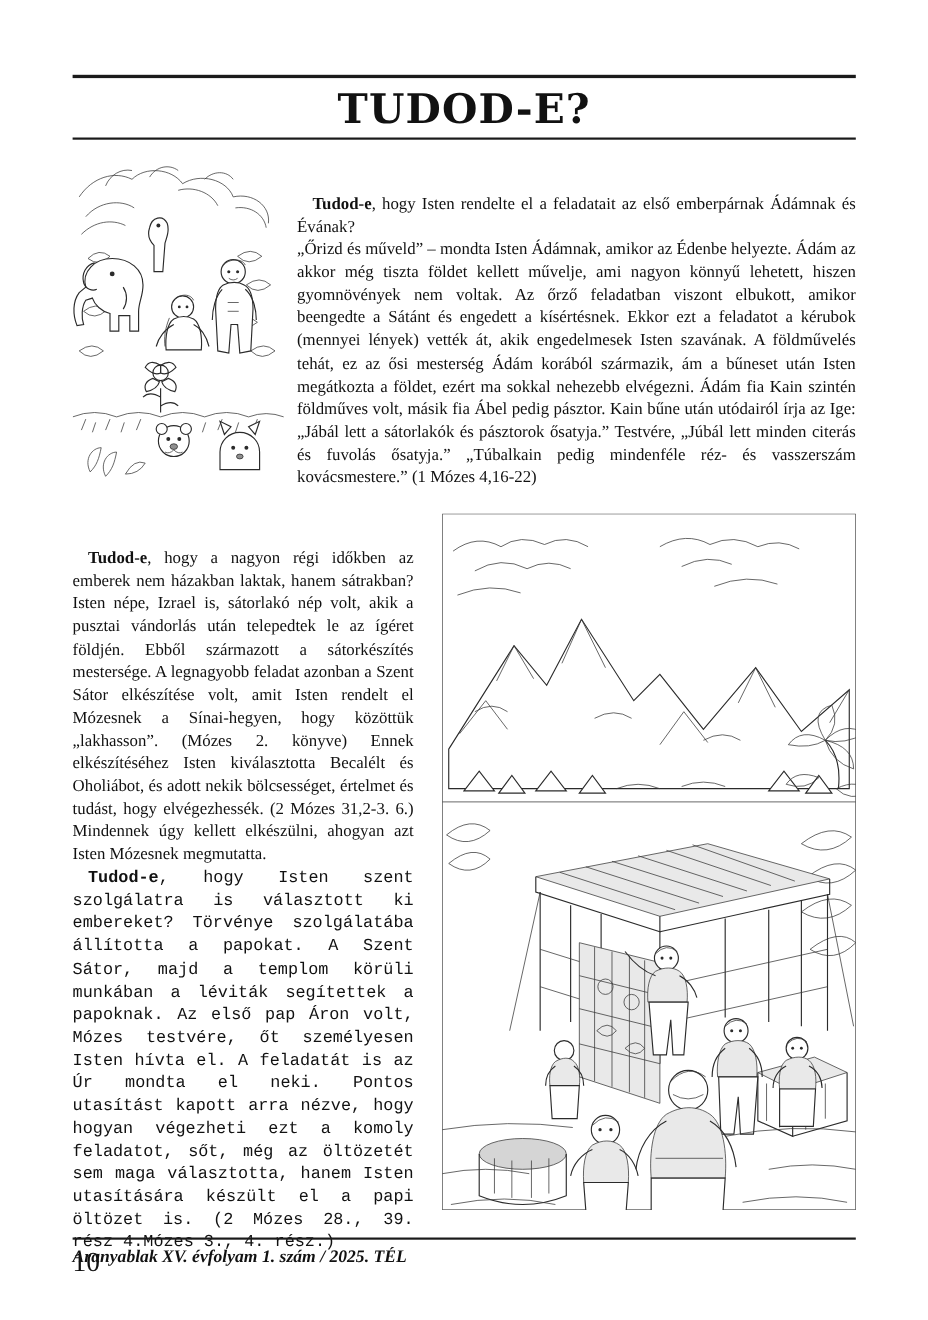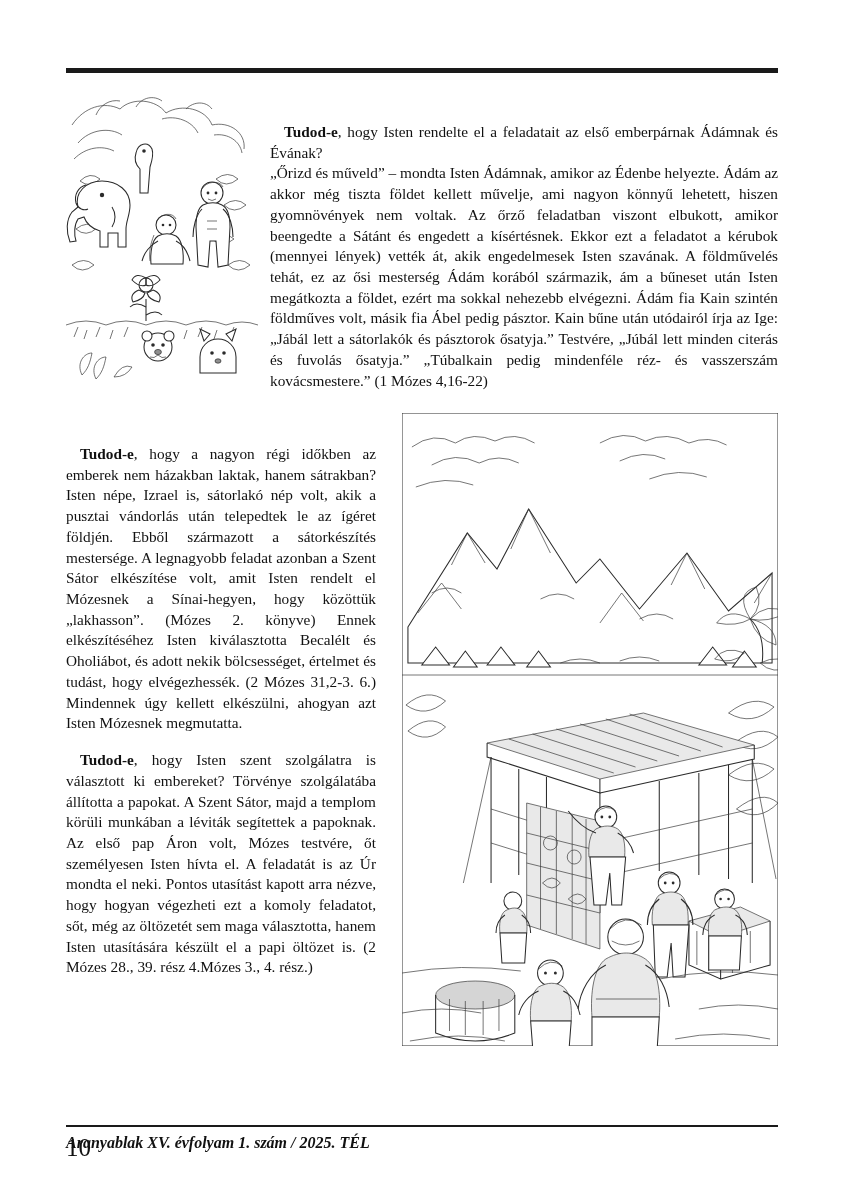--- a/index.html
+++ b/index.html
@@ -85,21 +85,21 @@
     gap: 26px;
   }
   .col-left {
     width: 310px;
     flex: 0 0 310px;
   }
   .col-right {
     flex: 1 1 auto;
     position: relative;
   }
-  .col-left p + p { margin-top: 16px; }
+  .col-left p + p { margin-top: 0px; font-family: Liberation Mono, monospace; }
 
   .fig-right {
     width: 100%;
     height: 633px;
     position: relative;
     margin-top: 4px;
   }
 
   
   .footer {
@@ -141,20 +141,21 @@
   .art .sh { fill: #e9e9e9; stroke: #3a3a3a; stroke-width: 0.7; }
   .art .sh2 { fill: #d5d5d5; stroke: #3a3a3a; stroke-width: 0.7; }
   .art .dk { fill: #8f8f8f; stroke: #2b2b2b; stroke-width: 0.7; }
 </style>
 </head>
 <body>
 
 <div class="page">
 
   <div class="title-rule-top"></div>
+  <h1 class="page-title">TUDOD-E?</h1>
   <div class="title-rule-bottom"></div>
 
   <div class="content">
 
     <div class="top-section">
 
       <div class="fig-top">
         <svg class="art" viewBox="0 0 192 305" preserveAspectRatio="none">
           <rect x="0" y="0" width="192" height="305" fill="#ffffff"></rect>
 

